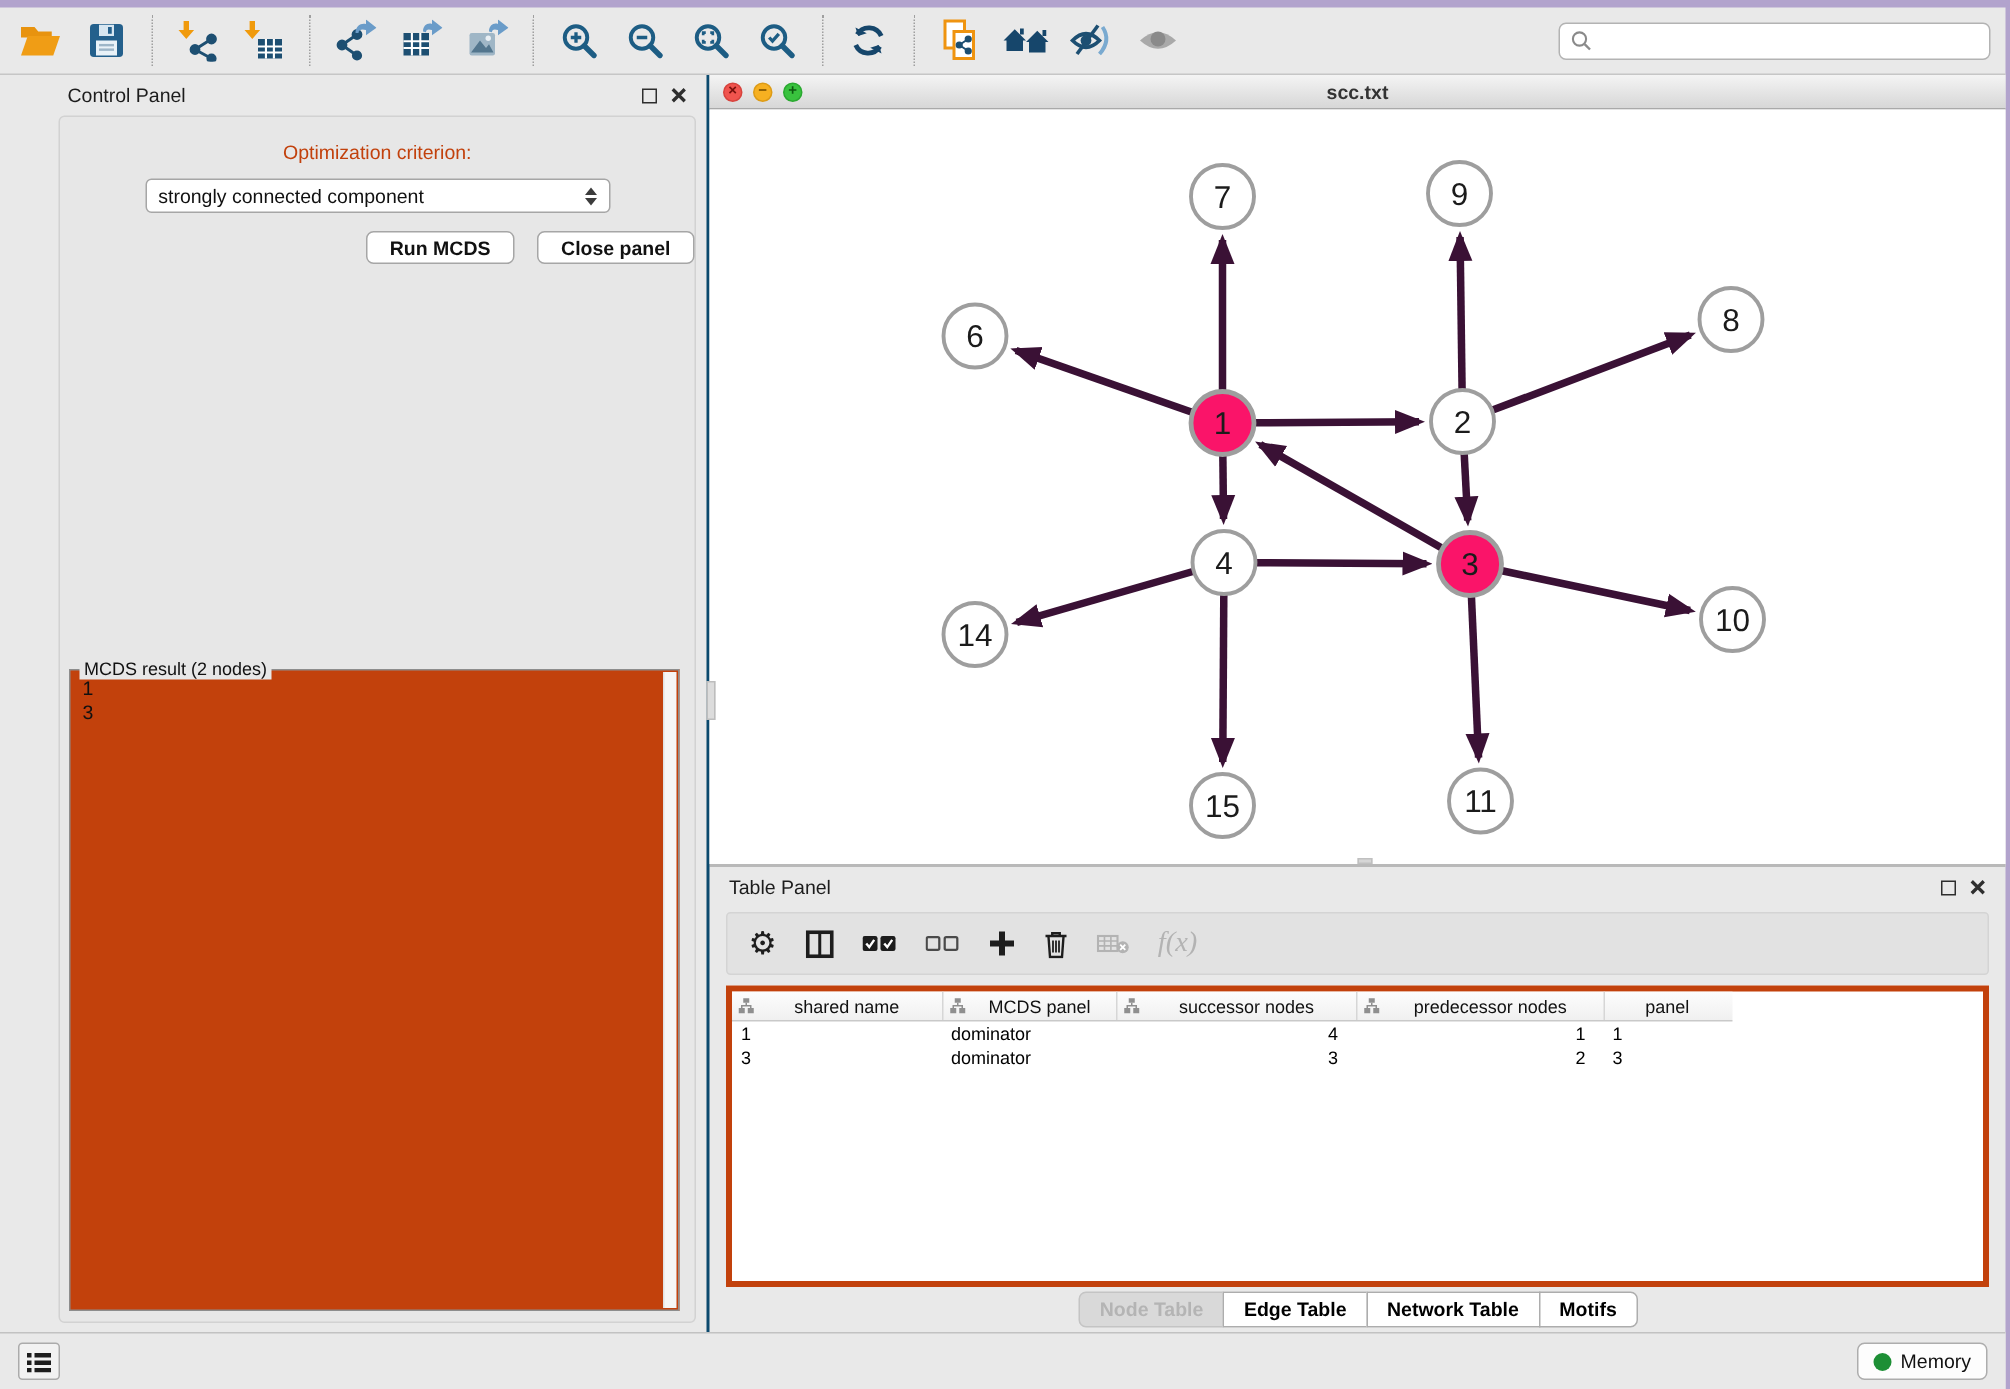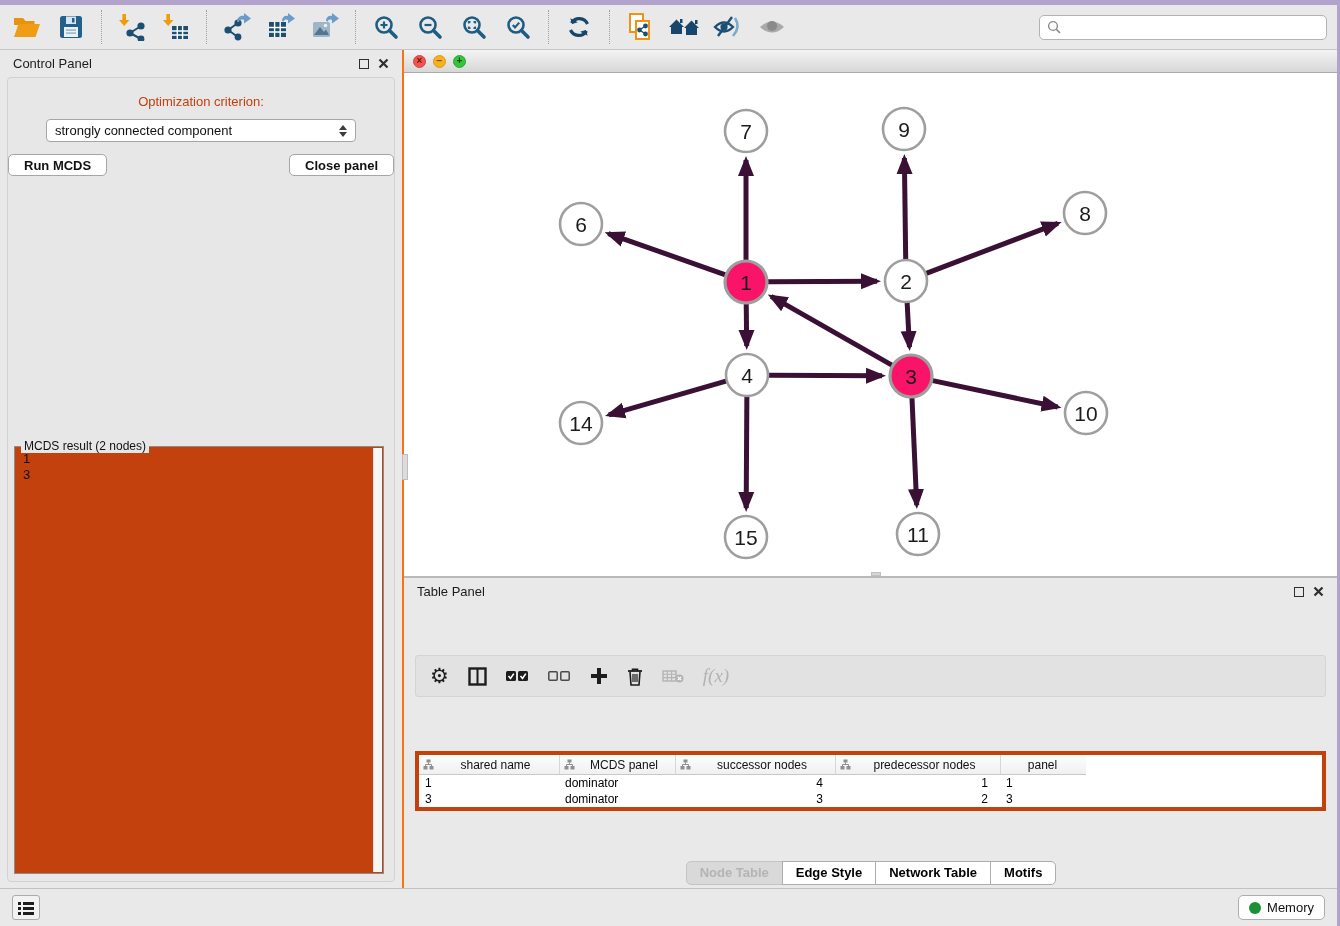--- a/index.html
+++ b/index.html
@@ -10,36 +10,36 @@
   
   .titlebar { height:19px; text-align:center; font-size:13px; color:#9d9d9d; line-height:20px; }
   .toolbar { height:45px; display:flex; align-items:center; padding:0 10px; gap:10px; border-bottom:1px solid #c6c6c6; }
   .tb-btn { width:34px; height:34px; display:flex; align-items:center; justify-content:center; }
   .tb-sep { width:1px; height:34px; border-left:1px dotted #9f9f9f; margin:0 3px; }
   .search-box { margin-left:auto; width:288px; height:25px; background:#fff; border:1px solid #b3b3b3; border-radius:5px; display:flex; align-items:center; padding:0 7px; gap:5px; }
   .search-box input { border:none; outline:none; flex:1; font-size:13px; background:transparent; }
 
   
   .main { flex:1; display:flex; min-height:0; }
-  .control-panel { width:404px; border-right:2px solid #f97316; display:flex; flex-direction:column; position:relative; }
+  .control-panel { width:473px; border-right:2px solid #0c4a6e; display:flex; flex-direction:column; position:relative;padding-left:32px; }
   .panel-head { height:27px; display:flex; align-items:center; padding:0 13px; font-size:13px; color:#1c1c1c; }
   .panel-ctl { margin-left:auto; display:flex; gap:9px; align-items:center; }
   .float-box { width:10px; height:10px; border:1.6px solid #2e2e2e; display:inline-block; }
 
   .cp-tabs { display:flex; justify-content:center; position:relative; z-index:2; margin-bottom:-1px; }
   .tab { padding:3px 14px 4px; font-size:13px; font-weight:600; color:#000; background:#fff; border:1px solid #adadad; border-radius:5px 5px 0 0; margin-right:-1px; }
   .tab.disabled-active { background:#e2e2e2; color:#b9b9b9; border-color:#c4c4c4; }
   .cp-body { flex:1; margin:0 7px 6px; border:1px solid #d2d2d2; border-radius:4px; background:#e7e7e7; position:relative; padding-top:16px; }
   .opt-label { text-align:center; font-size:13px; color:#c2410c; margin-bottom:10px; }
   .combo { width:310px; height:23px; margin:0 auto 12px; background:#fff; border:1px solid #a6a6a6; border-radius:4px; display:flex; align-items:center; padding:0 8px; font-size:13px; color:#111; }
   .combo .stepper { margin-left:auto; display:flex; flex-direction:column; gap:2px; }
   .stepper i { display:block; width:0; height:0; border-left:4px solid transparent; border-right:4px solid transparent; }
   .stepper .up { border-bottom:5px solid #3c3c3c; }
   .stepper .dn { border-top:5px solid #3c3c3c; }
-  .cp-buttons { display:flex; justify-content:space-between; gap:15px; }
+  .cp-buttons { display:flex; justify-content:flex-end; gap:15px; }
   .btn { height:22px; padding:0 15px; background:#fff; border:1px solid #a6a6a6; border-radius:5px; font-size:13px; font-weight:600; color:#111; display:flex; align-items:center; }
 
   .result-box { position:absolute; left:6px; right:10px; top:368px; bottom:7px; border:1px solid #8d8d8d; background:#c2410c; }
   .result-legend { position:absolute; top:-8px; left:6px; background:#e7e7e7; padding:0 3px; font-size:12px; color:#111; }
   .result-text { padding:4px 8px; font-size:13px; color:#111; white-space:pre; line-height:16px; }
   .result-scroll { position:absolute; right:1px; top:1px; bottom:1px; width:9px; background:#f6f6f6; border-left:1px solid #e2e2e2; }
   .divider-grip { position:absolute; right:-6px; top:404px; width:6px; height:26px; background:#dcdcdc; border:1px solid #bdbdbd; z-index:3; }
 
   
   .right-col { flex:1; display:flex; flex-direction:column; min-width:0; }
@@ -48,21 +48,21 @@
   .traffic { display:flex; gap:7px; z-index:2; }
   .light { width:13px; height:13px; border-radius:50%; font-size:10px; font-weight:bold; display:flex; align-items:center; justify-content:center; line-height:1; }
   .light.red { background:#f0544e; border:1px solid #d7433d; color:#78100c; }
   .light.yellow { background:#f6b021; border:1px solid #dd9b16; color:#7c5200; }
   .light.green { background:#39c23e; border:1px solid #2aa930; color:#0d5a10; }
   .net-title { position:absolute; left:0; right:0; text-align:center; font-size:13px; font-weight:600; color:#333; }
   .net-canvas { flex:1; background:#fff; position:relative; }
   .net-grip { position:absolute; left:50%; bottom:0; width:10px; height:4px; background:#d6d6d6; border:1px solid #c0c0c0; }
 
   
-  .table-panel { flex:1; display:flex; flex-direction:column; min-height:0;gap:47px; }
+  .table-panel { flex:1; display:flex; flex-direction:column; min-height:0; }
   .tp-toolbar { margin:3px 11px 0; height:42px; background:#e2e2e2; border:1px solid #d4d4d4; border-radius:3px; display:flex; align-items:center; gap:19px; padding:0 14px; }
   .tp-ico { display:flex; align-items:center; justify-content:center; color:#1d1d1d; }
   .tp-ico.gray { color:#b3b3b3; }
   .fx { font-family:"Liberation Serif",serif; font-style:italic; font-size:19px; color:#b3b3b3; }
   .tp-table { margin:7px 11px 0; background:#fff; border:4px solid #c2410c; flex:1; overflow:hidden; }
   .t-head { display:flex; height:20px; background:linear-gradient(#fdfdfd,#f0f0f0); border-bottom:1px solid #c9c9c9; width:667px; }
   .th { display:flex; align-items:center; font-size:12px; color:#111; border-left:1px solid #d6d6d6; padding:0 4px; }
   .th:first-child { border-left:none; }
   .th .lbl { flex:1; text-align:center; }
   .t-row { display:flex; height:16px; font-size:12px; color:#000; align-items:center; }
@@ -262,20 +262,21 @@
           <div class="result-scroll"></div>
         </div>
       </div>
       <div class="divider-grip"></div>
     </div>
 
     <div class="right-col">
 
       <div class="net-window">
         <div class="net-titlebar">
+          <div class="net-title">scc.txt</div>
           <div class="traffic">
             <span class="light red">×</span>
             <span class="light yellow">−</span>
             <span class="light green">+</span>
           </div>
         </div>
         <div class="net-canvas">
           <svg id="net-svg" width="931" height="503" style="position:absolute;left:0;top:0;">
             <defs>
               <marker id="arrowhead" markerUnits="userSpaceOnUse" markerWidth="20" markerHeight="18" viewBox="0 0 20 18" refX="16" refY="9" orient="auto">
@@ -461,21 +462,21 @@
                 <div class="td" style="width: 140px; text-align: left;">3</div>
                 <div class="td" style="width: 116px; text-align: left;">dominator</div>
                 <div class="td" style="width: 160px; text-align: right; padding-right: 12px;">3</div>
                 <div class="td" style="width: 165px; text-align: right; padding-right: 12px;">2</div>
                 <div class="td" style="width: 84px; text-align: left;">3</div>
               </div>
             </div>
         </div>
         <div class="tp-tabs" id="tp-tabs">
             <div class="tab disabled-active">Node Table</div>
-            <div class="tab">Edge Style</div>
+            <div class="tab">Edge Table</div>
             <div class="tab">Network Table</div>
             <div class="tab">Motifs</div>
           </div>
       </div>
     </div>
   </div>
 
   <div class="status-bar">
     <div class="sb-left-btn">
       <svg width="16" height="14" viewBox="0 0 16 14">

